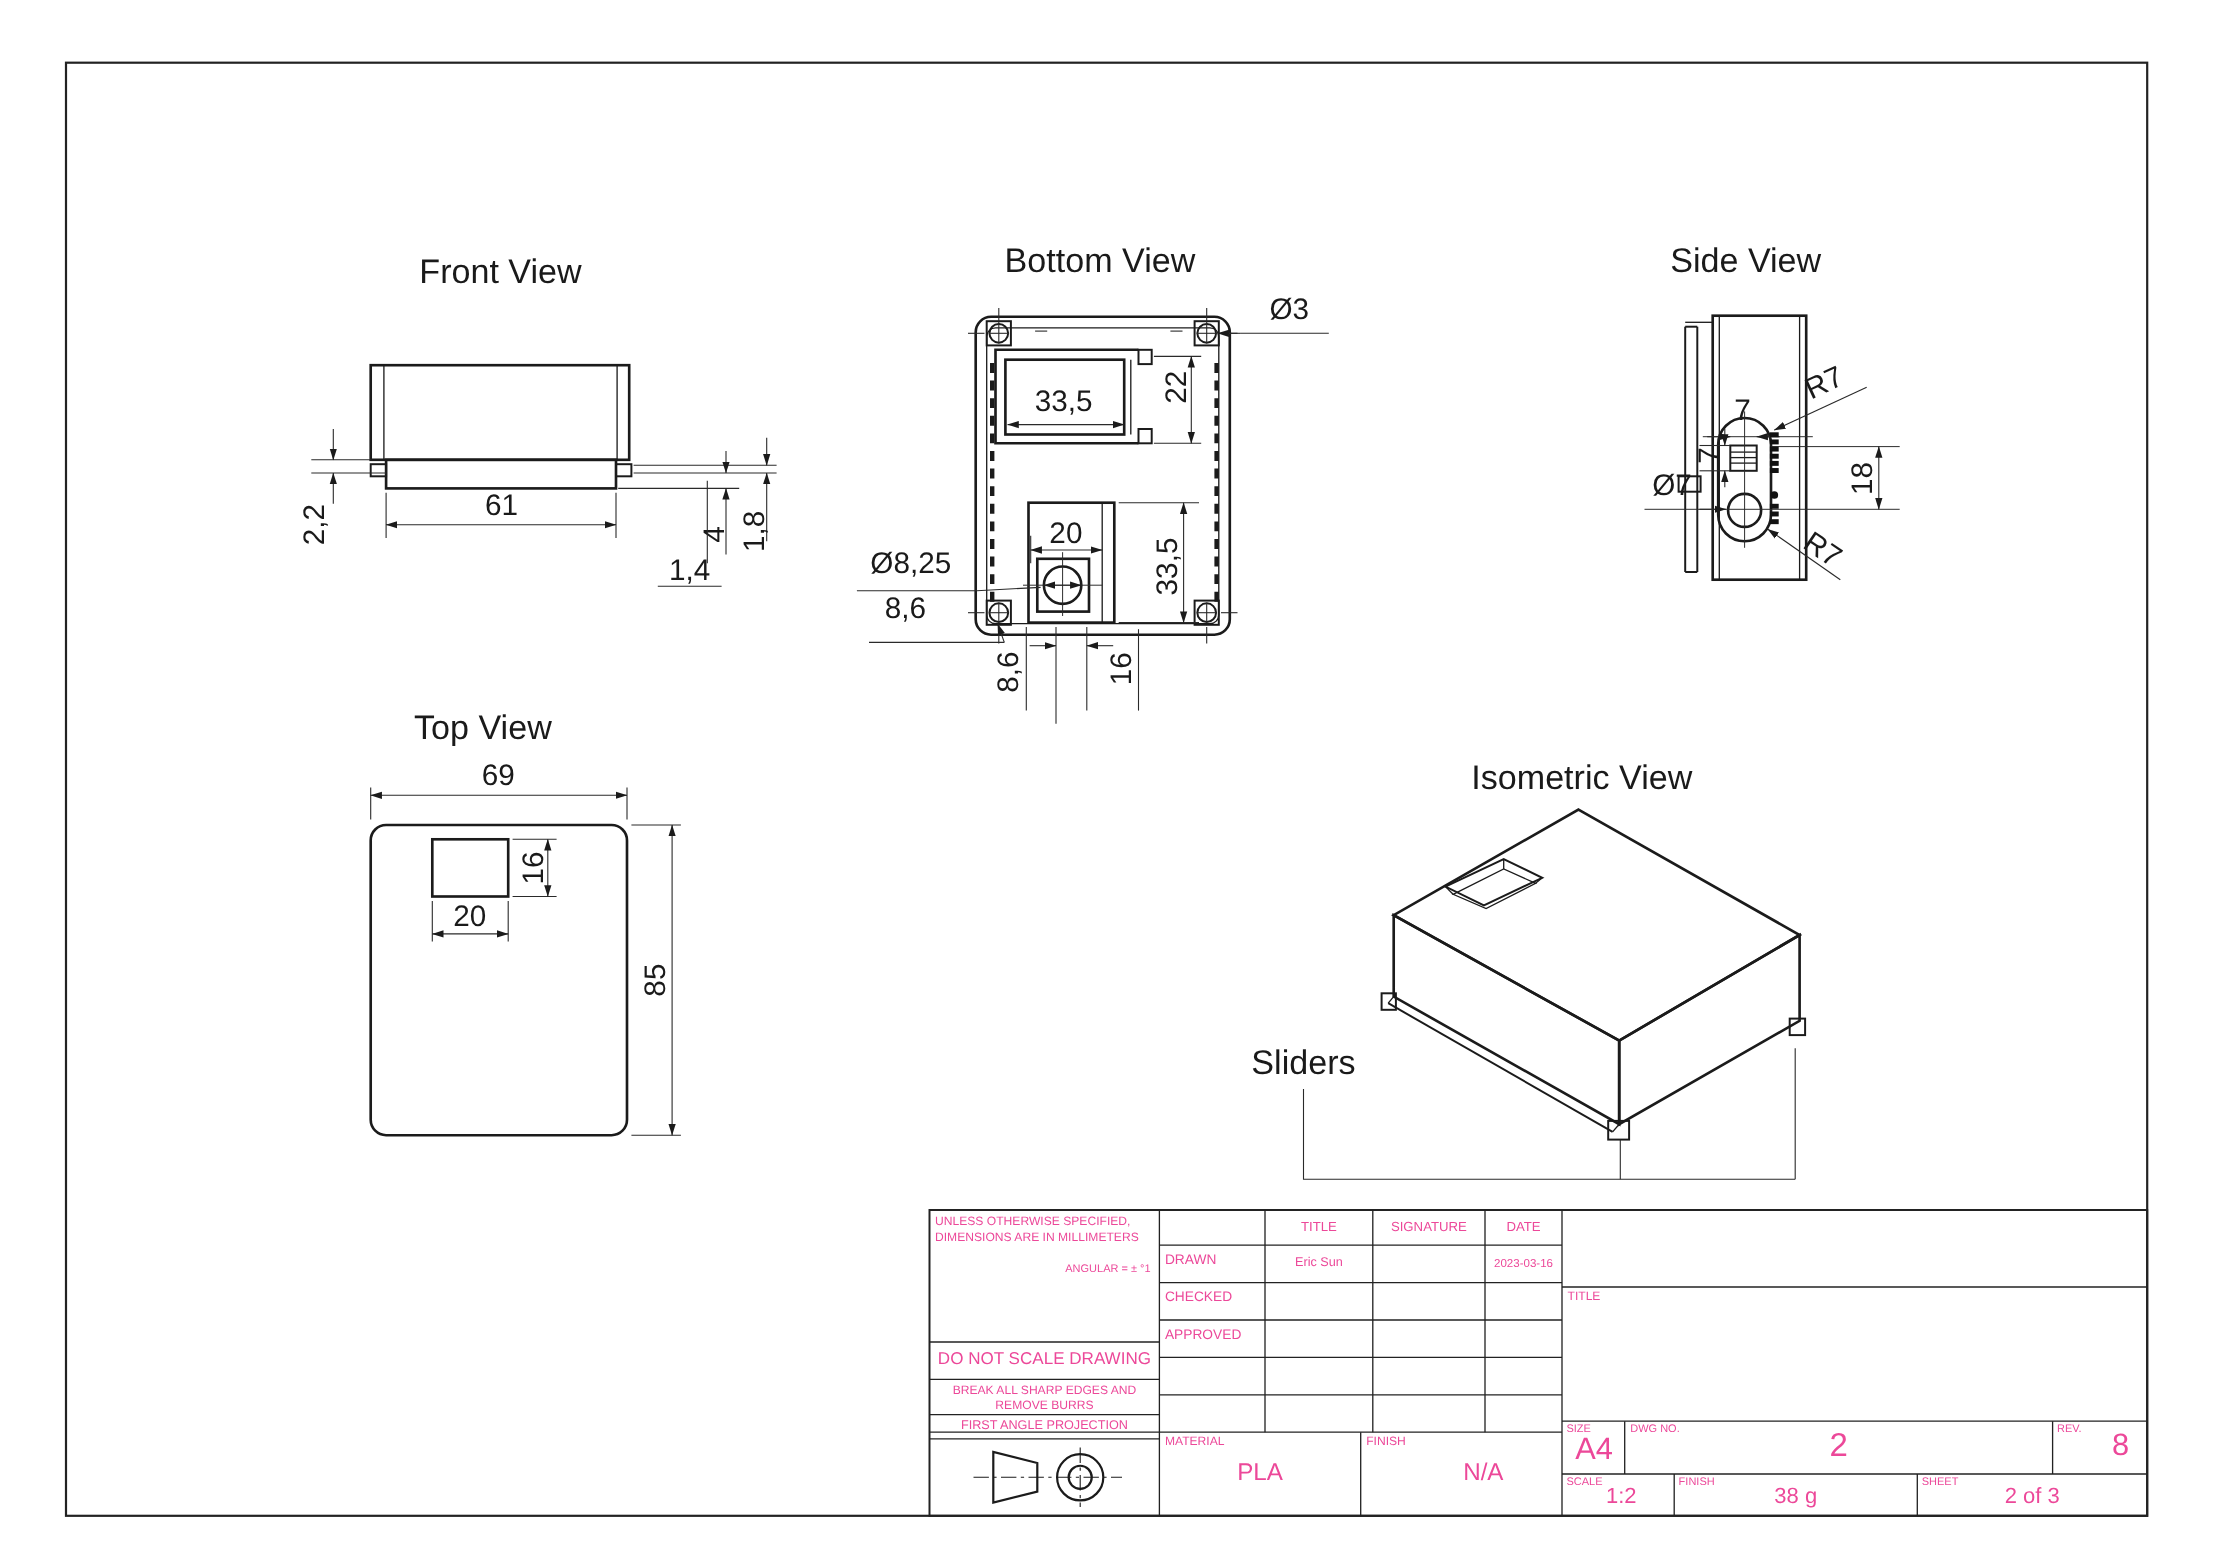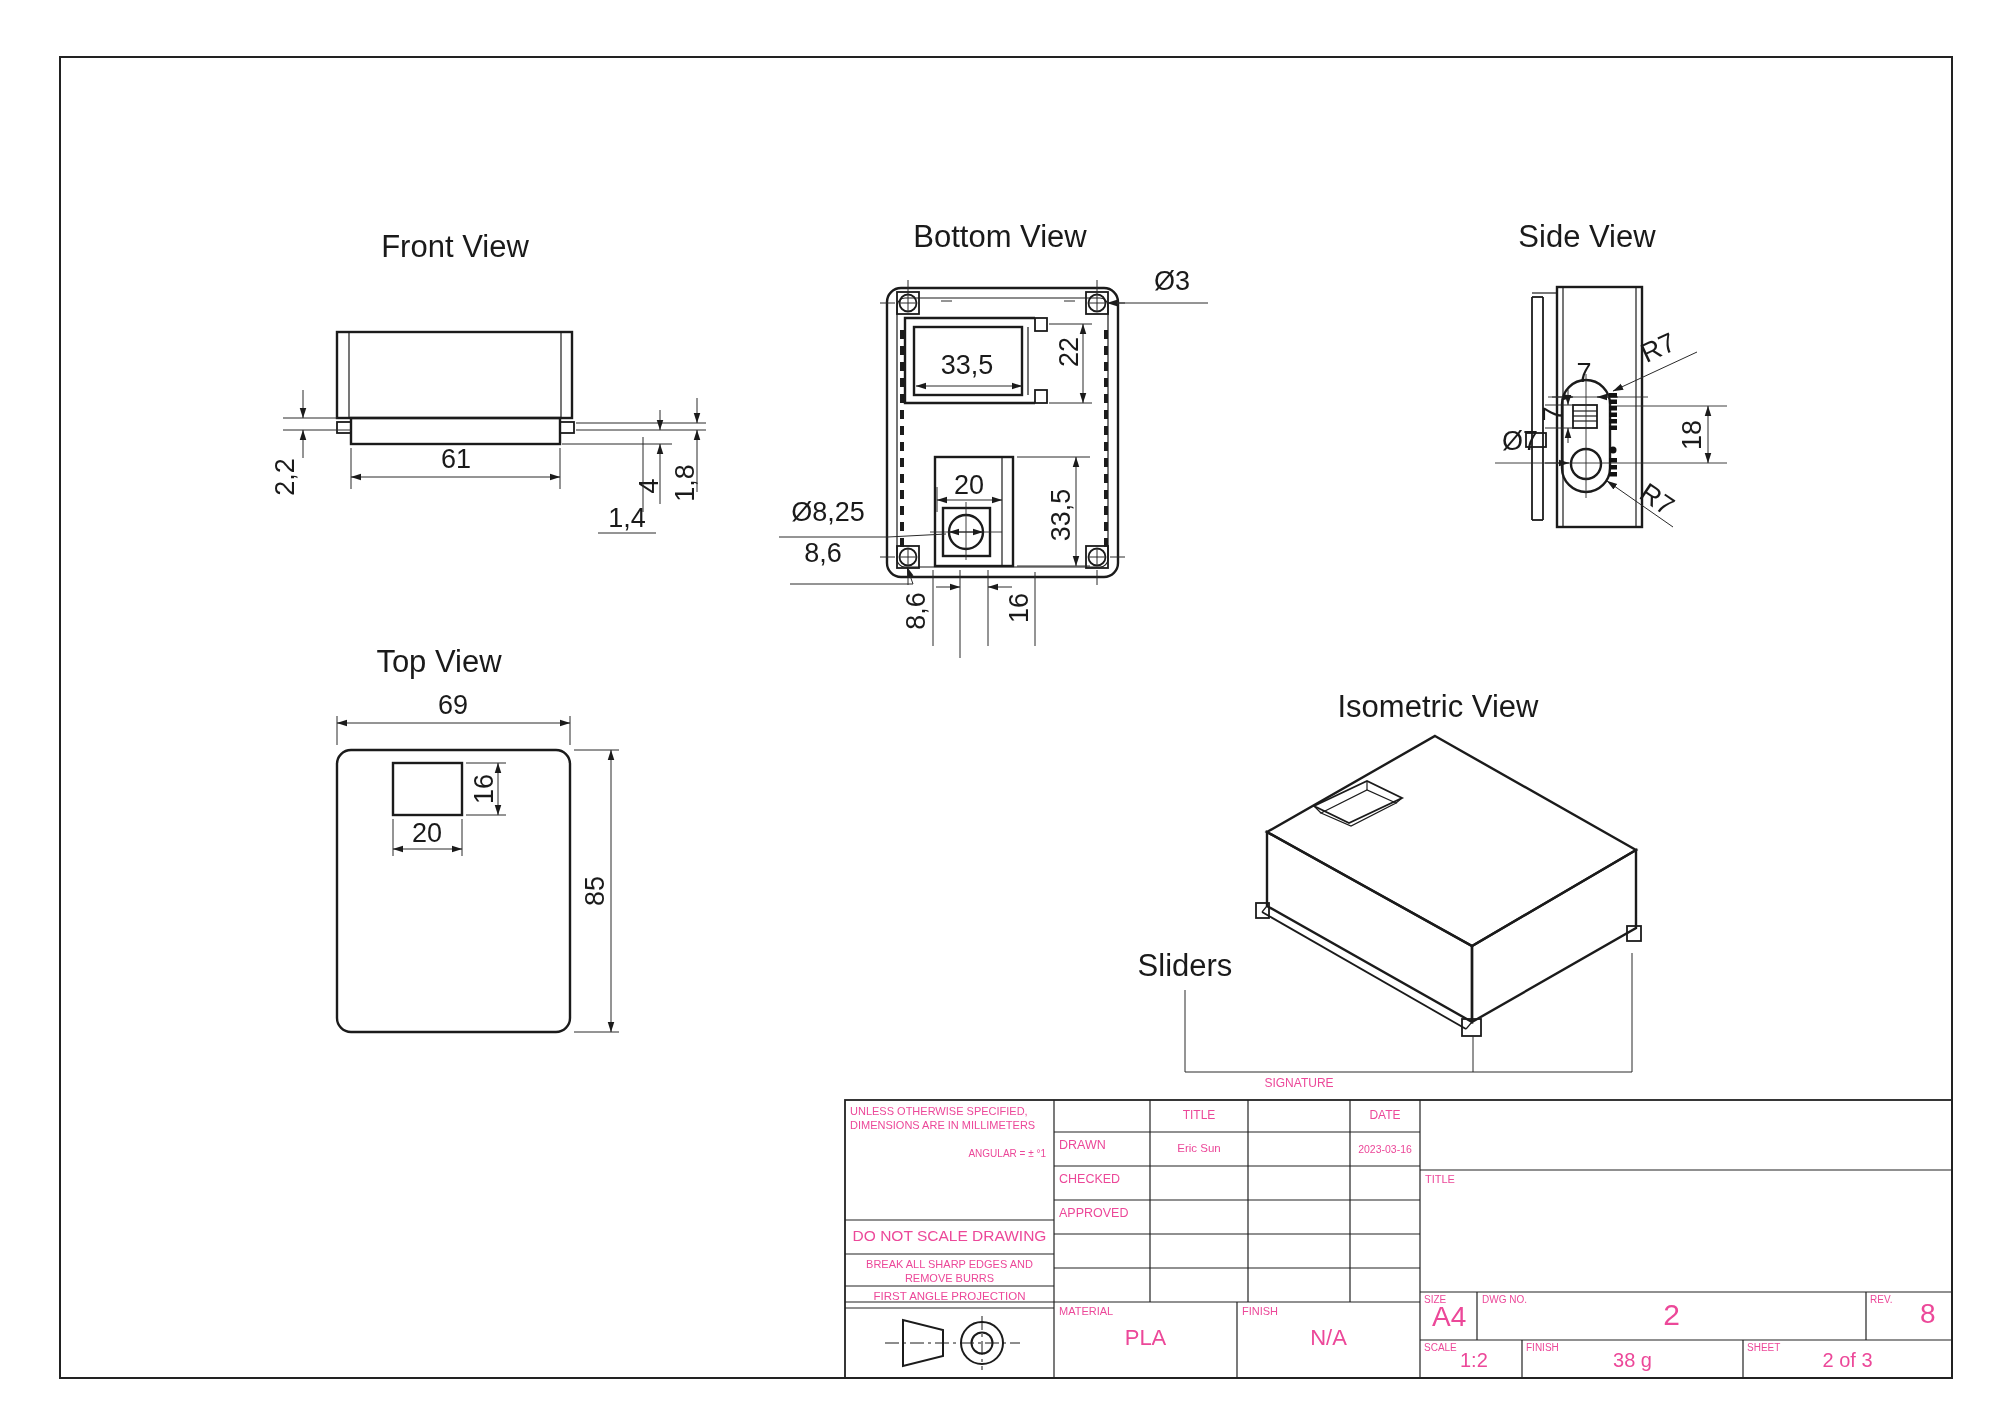--- a/index.html
+++ b/index.html
@@ -314,33 +314,33 @@
 </div>
 <div class="tb lbl-s" style="left:860px;top:1148px;width:186px;text-align:right;">ANGULAR = ± °1</div>
 <div class="tb ctr" style="left:845px;top:1227px;width:209px;font-size:15.5px;">DO NOT SCALE DRAWING</div>
 <div class="tb ctr lbl" style="left:845px;top:1258px;width:209px;white-space:normal;line-height:1.25;">
   <div>BREAK ALL SHARP EDGES AND</div>
   <div>REMOVE BURRS</div>
 </div>
 <div class="tb ctr" style="left:845px;top:1290px;width:209px;font-size:11.5px;">FIRST ANGLE PROJECTION</div>
 
 <div class="tb ctr" style="left:1150px;top:1108px;width:98px;font-size:12px;">TITLE</div>
-<div class="tb ctr" style="left:1248px;top:1076px;width:102px;font-size:12px;">SIGNATURE</div>
+<div class="tb ctr" style="left:1248px;top:1108px;width:102px;font-size:12px;">SIGNATURE</div>
 <div class="tb ctr" style="left:1350px;top:1108px;width:70px;font-size:12px;">DATE</div>
 
 <div class="tb" style="left:1059px;top:1138px;font-size:12.5px;">DRAWN</div>
 <div class="tb ctr" style="left:1150px;top:1142px;width:98px;font-size:11.5px;">Eric Sun</div>
 <div class="tb ctr" style="left:1350px;top:1143px;width:70px;font-size:10.5px;">2023-03-16</div>
 <div class="tb" style="left:1059px;top:1172px;font-size:12.5px;">CHECKED</div>
 <div class="tb" style="left:1059px;top:1206px;font-size:12.5px;">APPROVED</div>
 
 <div class="tb lbl" style="left:1059px;top:1305px;">MATERIAL</div>
 <div class="tb ctr big" style="left:1054px;top:1325px;width:183px;">PLA</div>
 <div class="tb lbl" style="left:1242px;top:1305px;">FINISH</div>
-<div class="tb ctr big" style="left:1237px;top:1325px;width:183px;">N/A</div>
+<div class="tb ctr big" style="left:1237px;top:1325px;width:183px;padding-left:20px;">N/A</div>
 
 <div class="tb lbl" style="left:1425px;top:1173px;">TITLE</div>
 
 <div class="tb lbl-s" style="left:1424px;top:1294px;">SIZE</div>
 <div class="tb" style="left:1432px;top:1301px;font-size:28px;">A4</div>
 <div class="tb lbl-s" style="left:1482px;top:1294px;">DWG NO.</div>
 <div class="tb ctr" style="left:1477px;top:1298px;width:389px;font-size:30px;">2</div>
 <div class="tb lbl-s" style="left:1870px;top:1294px;">REV.</div>
 <div class="tb" style="left:1920px;top:1298px;font-size:28px;">8</div>
 

